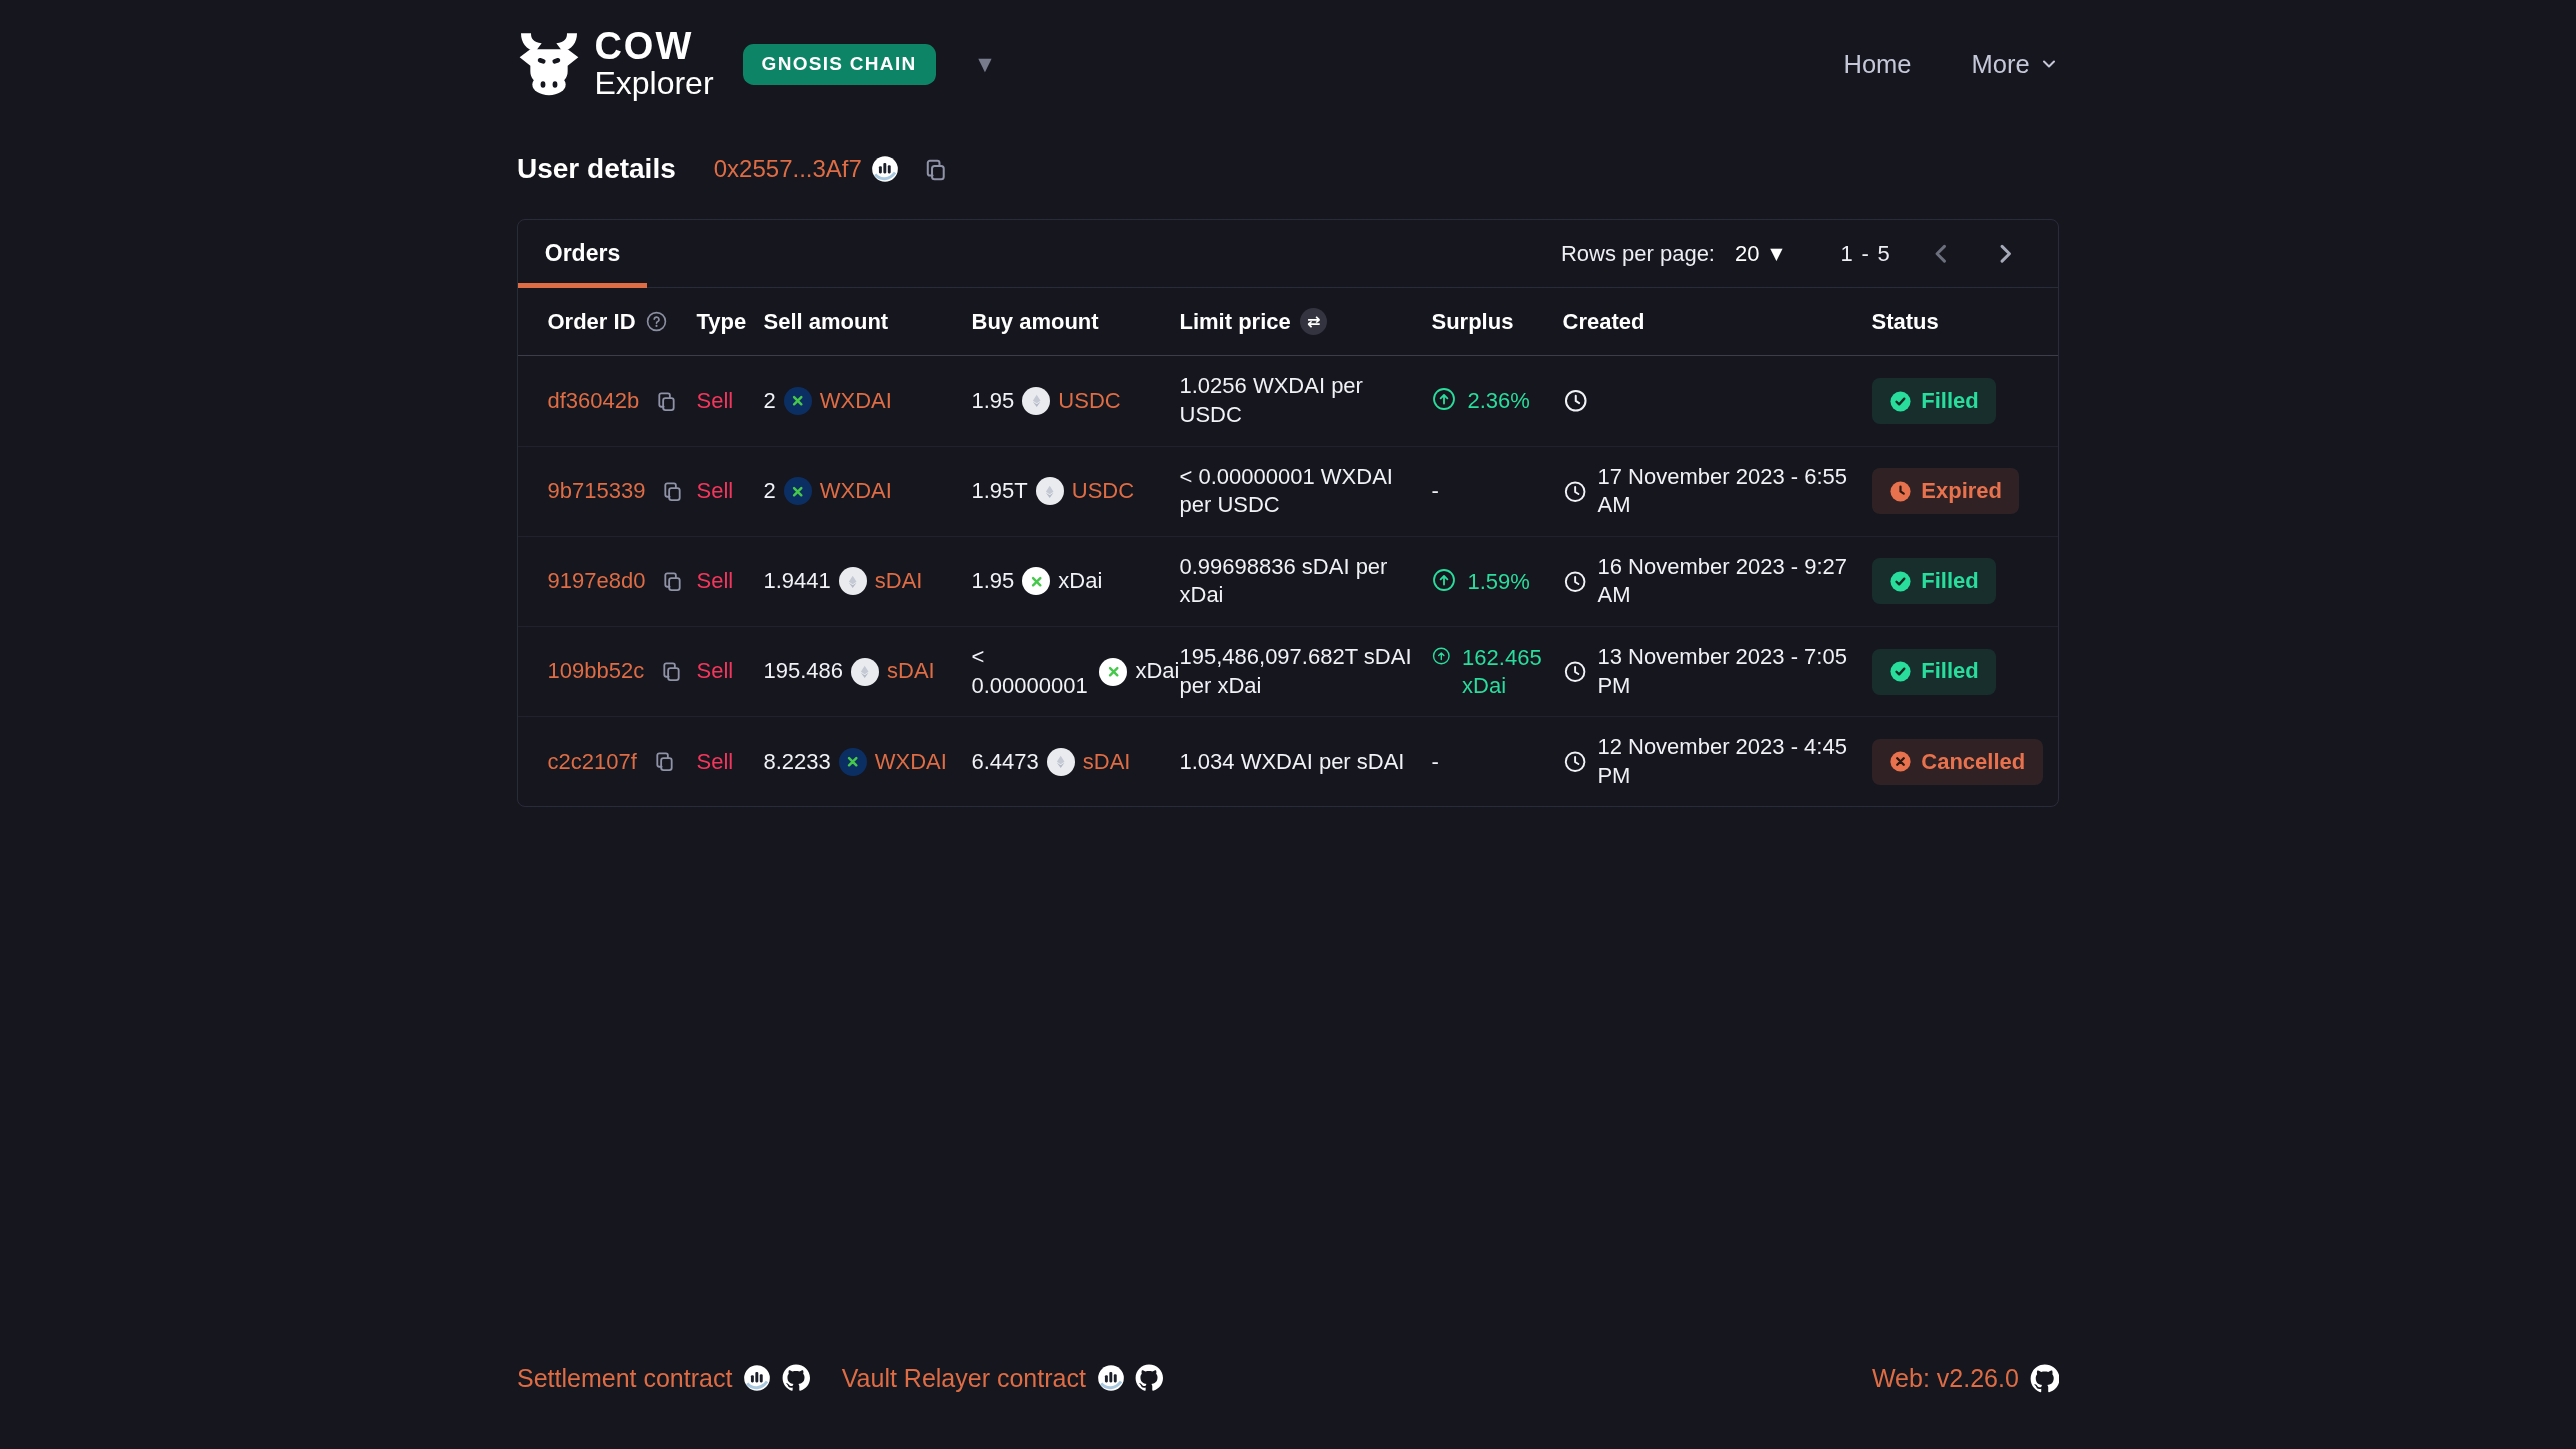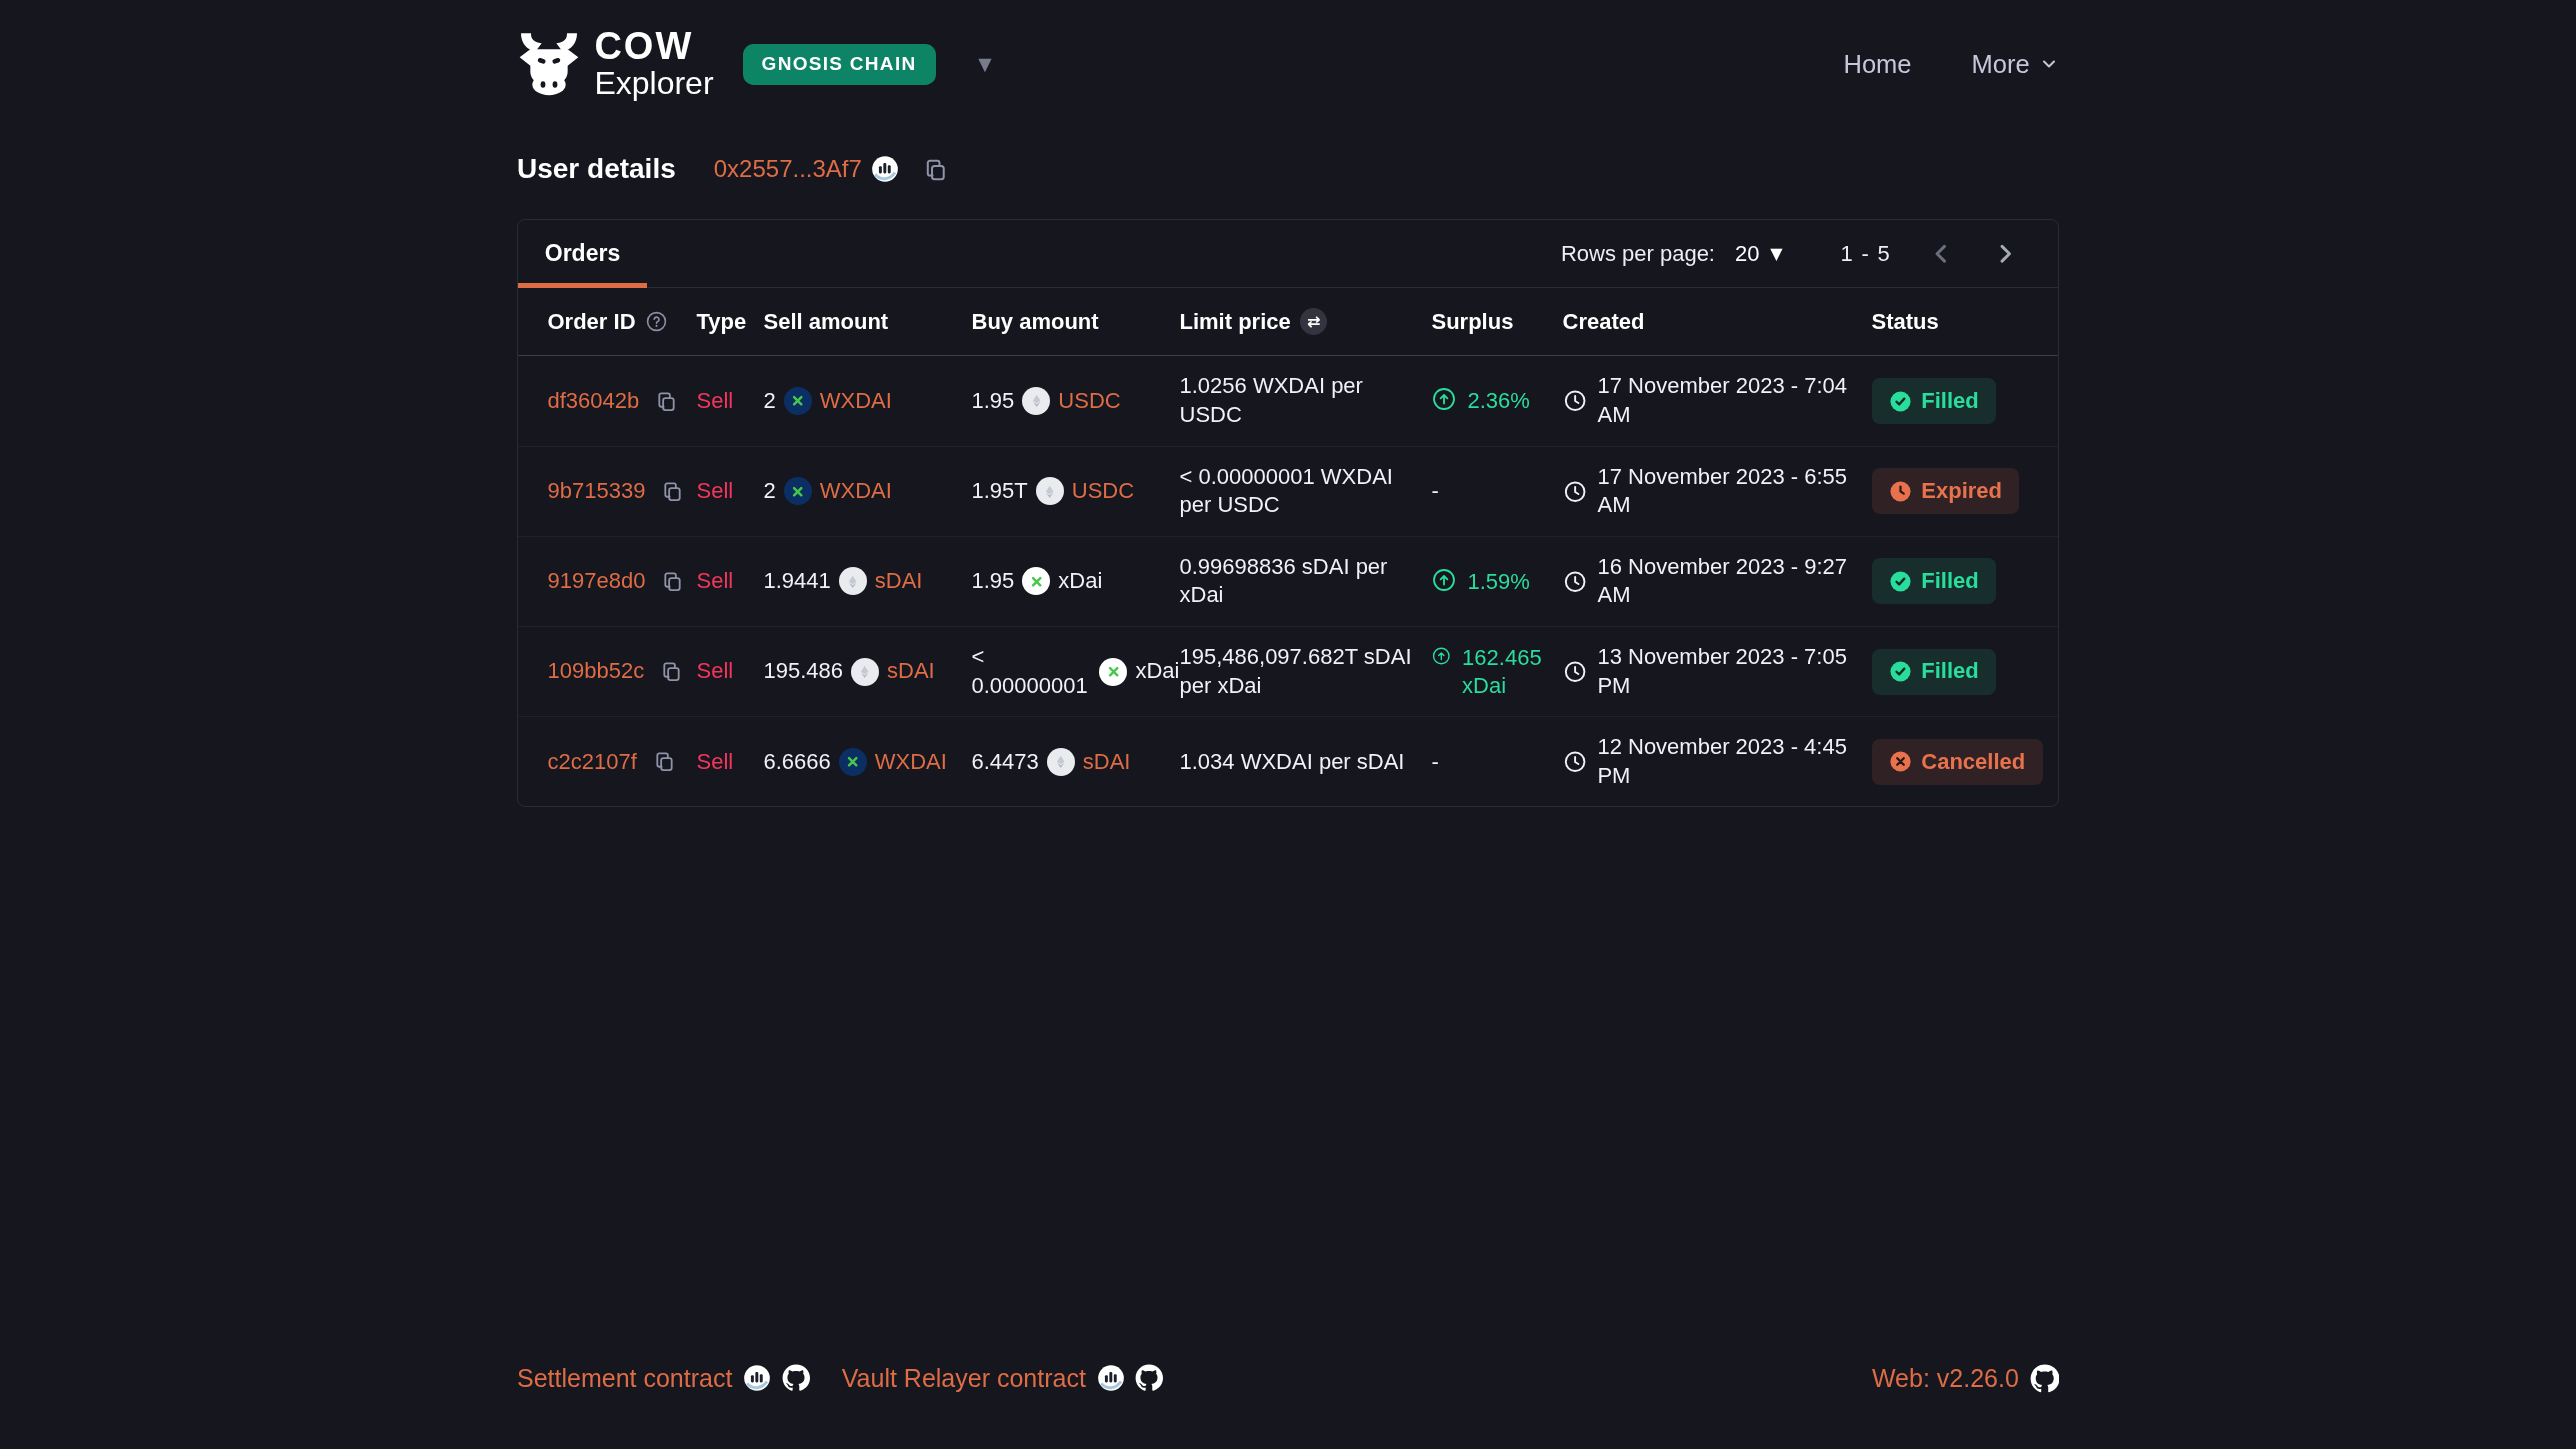--- a/index.html
+++ b/index.html
@@ -296,21 +296,20 @@
         <div class="surplus">
           <svg width="24" height="24" viewBox="0 0 24 24">
               <use href="#i-up-circle"></use>
             </svg>
           <span class="txt">2.36%</span>
           </div>
         <div class="cell created">
             <svg width="25.5" height="25.5" viewBox="0 0 24 24">
               <use href="#i-clock"></use>
             </svg>
-          <span>17 November 2023 - 7:04 AM</span>
           </div>
         <div class="cell">
             <span class="badge badge-filled">
           <svg width="23" height="23" viewBox="0 0 24 24">
                 <use href="#i-check-circle"></use>
               </svg>
           <span>Filled</span>
             </span>
           </div>
       </div>
@@ -477,21 +476,21 @@
           <span class="icon-btn">
               <svg width="23" height="23" viewBox="0 0 24 24">
                 <use href="#i-copy"></use>
               </svg>
             </span>
           </div>
         <div class="cell">
             <span class="sell-type">Sell</span>
           </div>
         <div class="cell">
-            <span>6.6666</span>
+            <span>8.2233</span>
           <span class="token-circle tc-wxdai">
               <svg width="17.4" height="17.4" viewBox="0 0 24 24">
                 <use href="#i-xcross"></use>
               </svg>
             </span>
           <a class="tok-link">WXDAI</a>
           </div>
         <div class="cell">
             <span>6.4473</span>
           <span class="token-circle tc-generic">

